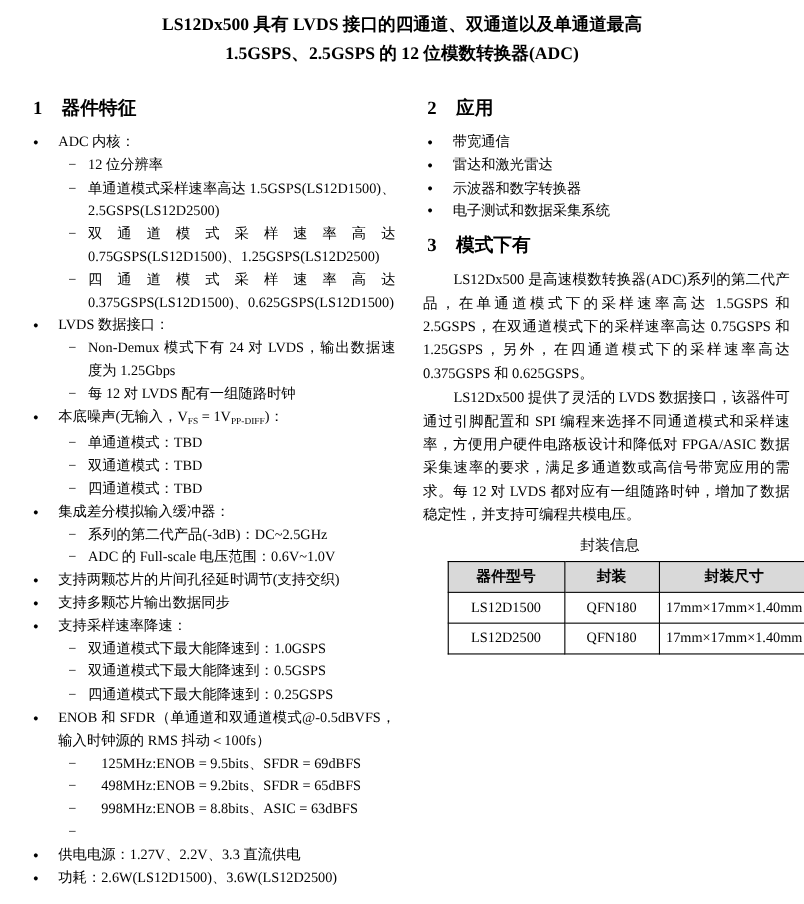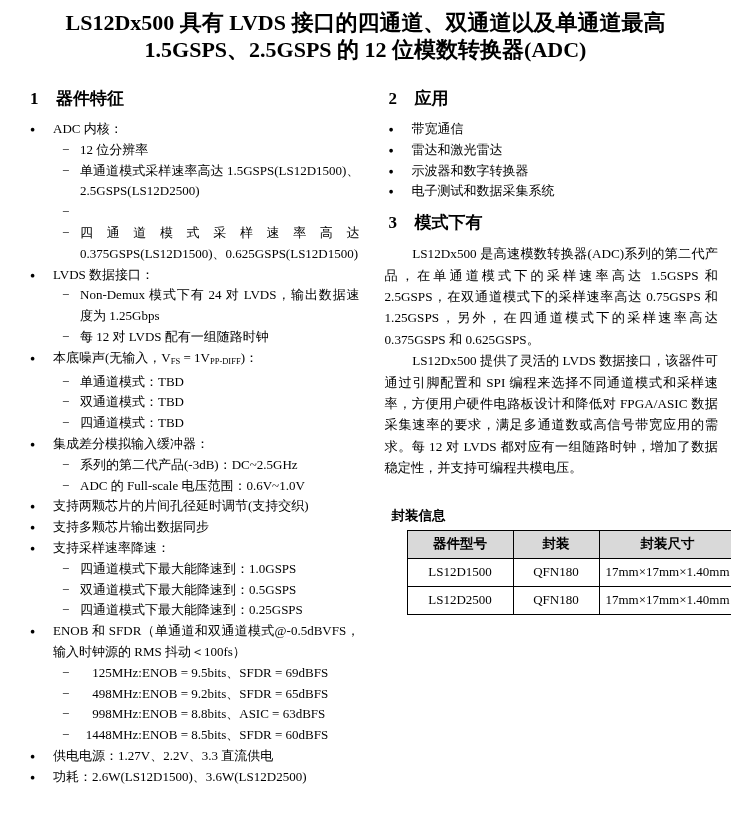--- a/index.html
+++ b/index.html
@@ -1,36 +1,36 @@
 <!DOCTYPE html>
 <html style="--th-bg: #d9d9d9;"><head>
 <meta charset="utf-8">
 <style>
   html,body{margin:0;padding:0;background:#fff;}
   .page{
     position:relative;width:731px;height:822px;background:#ffffff;color:#000;
     font-family:"Liberation Serif","DejaVu Serif",serif;overflow:hidden;
   }
-  .doc-title{padding-top:9px;text-align:center;font-weight:bold;font-size:22px;line-height:27px;}
+  .doc-title{padding-top:9px;text-align:center;font-weight:bold;font-size:16px;line-height:27px;}
   .columns{display:flex;padding:25px 13px 0 26px;gap:25px;align-items:flex-start;}
   .col{flex:1;min-width:0;}
   .sec-head{display:flex;font-weight:bold;font-size:17px;line-height:22px;margin-bottom:9px;}
   .sec-head .sec-num{width:30px;padding-left:4px;box-sizing:border-box;}
   .sec-head.mt{margin-top:10px;}
   .b-row{display:flex;font-size:13px;line-height:20.8px;}
   .b-mark{width:27px;padding-left:4px;box-sizing:border-box;font-size:8.5px;line-height:20.8px;}
   .b-text{flex:1;text-align:justify;}
   .s-row{display:flex;padding-left:36px;font-size:13px;line-height:20.8px;}
   .s-mark{width:18px;flex:none;}
   .s-text{flex:1;text-align:justify;}
   .enob{display:flex;text-align:right;}
   .freq{width:62px;flex:none;}
   .subsc{font-size:8.5px;vertical-align:-2px;}
   .para{font-size:13.2px;line-height:21.4px;text-align:justify;text-indent:2.1em;}
-  .pkg-title{font-weight:bold;text-align:left;font-size:13.5px;margin:28px 0 5px;width:326px;margin-left:7px;}
+  .pkg-title{font-weight:normal;text-align:center;font-size:13.5px;margin:8px 0 5px;width:326px;margin-left:7px;}
   table.pkg{border-collapse:collapse;margin-left:22px;width:326px;table-layout:fixed;padding-left:36px;}
   table.pkg th,table.pkg td{border:1.4px solid #000;text-align:center;font-size:13px;height:27px;padding:0;}
   table.pkg th{background:var(--th-bg,#d9d9d9);font-size:13.5px;}
   .c1{width:105px;}.c2{width:85px;font-family:Liberation Serif, serif;}.c3{width:136px;}
 </style>
 </head>
 <body>
 
 <div class="page">
 
@@ -54,20 +54,21 @@
       <div class="s-row">
         <span class="s-mark">−</span>
         <span class="s-text">12 位分辨率</span>
       </div>
       <div class="s-row">
         <span class="s-mark">−</span>
         <span class="s-text">单通道模式采样速率高达 1.5GSPS(LS12D1500)、2.5GSPS(LS12D2500)</span>
       </div>
       <div class="s-row">
         <span class="s-mark">−</span>
+        <span class="s-text">双通道模式采样速率高达 0.75GSPS(LS12D1500)、1.25GSPS(LS12D2500)</span>
       </div>
       <div class="s-row">
         <span class="s-mark">−</span>
         <span class="s-text">四通道模式采样速率高达 0.375GSPS(LS12D1500)、0.625GSPS(LS12D1500)</span>
       </div>
 
       <div class="b-row">
         <span class="b-mark">●</span>
         <span class="b-text">LVDS 数据接口：</span>
       </div>
@@ -118,21 +119,21 @@
         <span class="b-mark">●</span>
         <span class="b-text">支持多颗芯片输出数据同步</span>
       </div>
 
       <div class="b-row">
         <span class="b-mark">●</span>
         <span class="b-text">支持采样速率降速：</span>
       </div>
       <div class="s-row">
         <span class="s-mark">−</span>
-        <span class="s-text">四通道模式下最大能降速到：1.0GSPS</span>
+        <span class="s-text">双通道模式下最大能降速到：1.0GSPS</span>
       </div>
       <div class="s-row">
         <span class="s-mark">−</span>
         <span class="s-text">双通道模式下最大能降速到：0.5GSPS</span>
       </div>
       <div class="s-row">
         <span class="s-mark">−</span>
         <span class="s-text">四通道模式下最大能降速到：0.25GSPS</span>
       </div>
 
@@ -156,24 +157,20 @@
       </div>
       <div class="s-row">
         <span class="s-mark">−</span>
         <span class="s-text enob">
             <span class="freq">998MHz:</span>
             <span>ENOB = 8.8bits、ASIC = 63dBFS</span>
           </span>
       </div>
       <div class="s-row">
         <span class="s-mark">−</span>
-        <span class="s-text enob">
-            <span class="freq">1448MHz:</span>
-            <span>ENOB = 8.5bits、SFDR = 60dBFS</span>
-          </span>
       </div>
 
       <div class="b-row">
         <span class="b-mark">●</span>
         <span class="b-text">供电电源：1.27V、2.2V、3.3 直流供电</span>
       </div>
       <div class="b-row">
         <span class="b-mark">●</span>
         <span class="b-text">功耗：2.6W(LS12D1500)、3.6W(LS12D2500)</span>
       </div>

